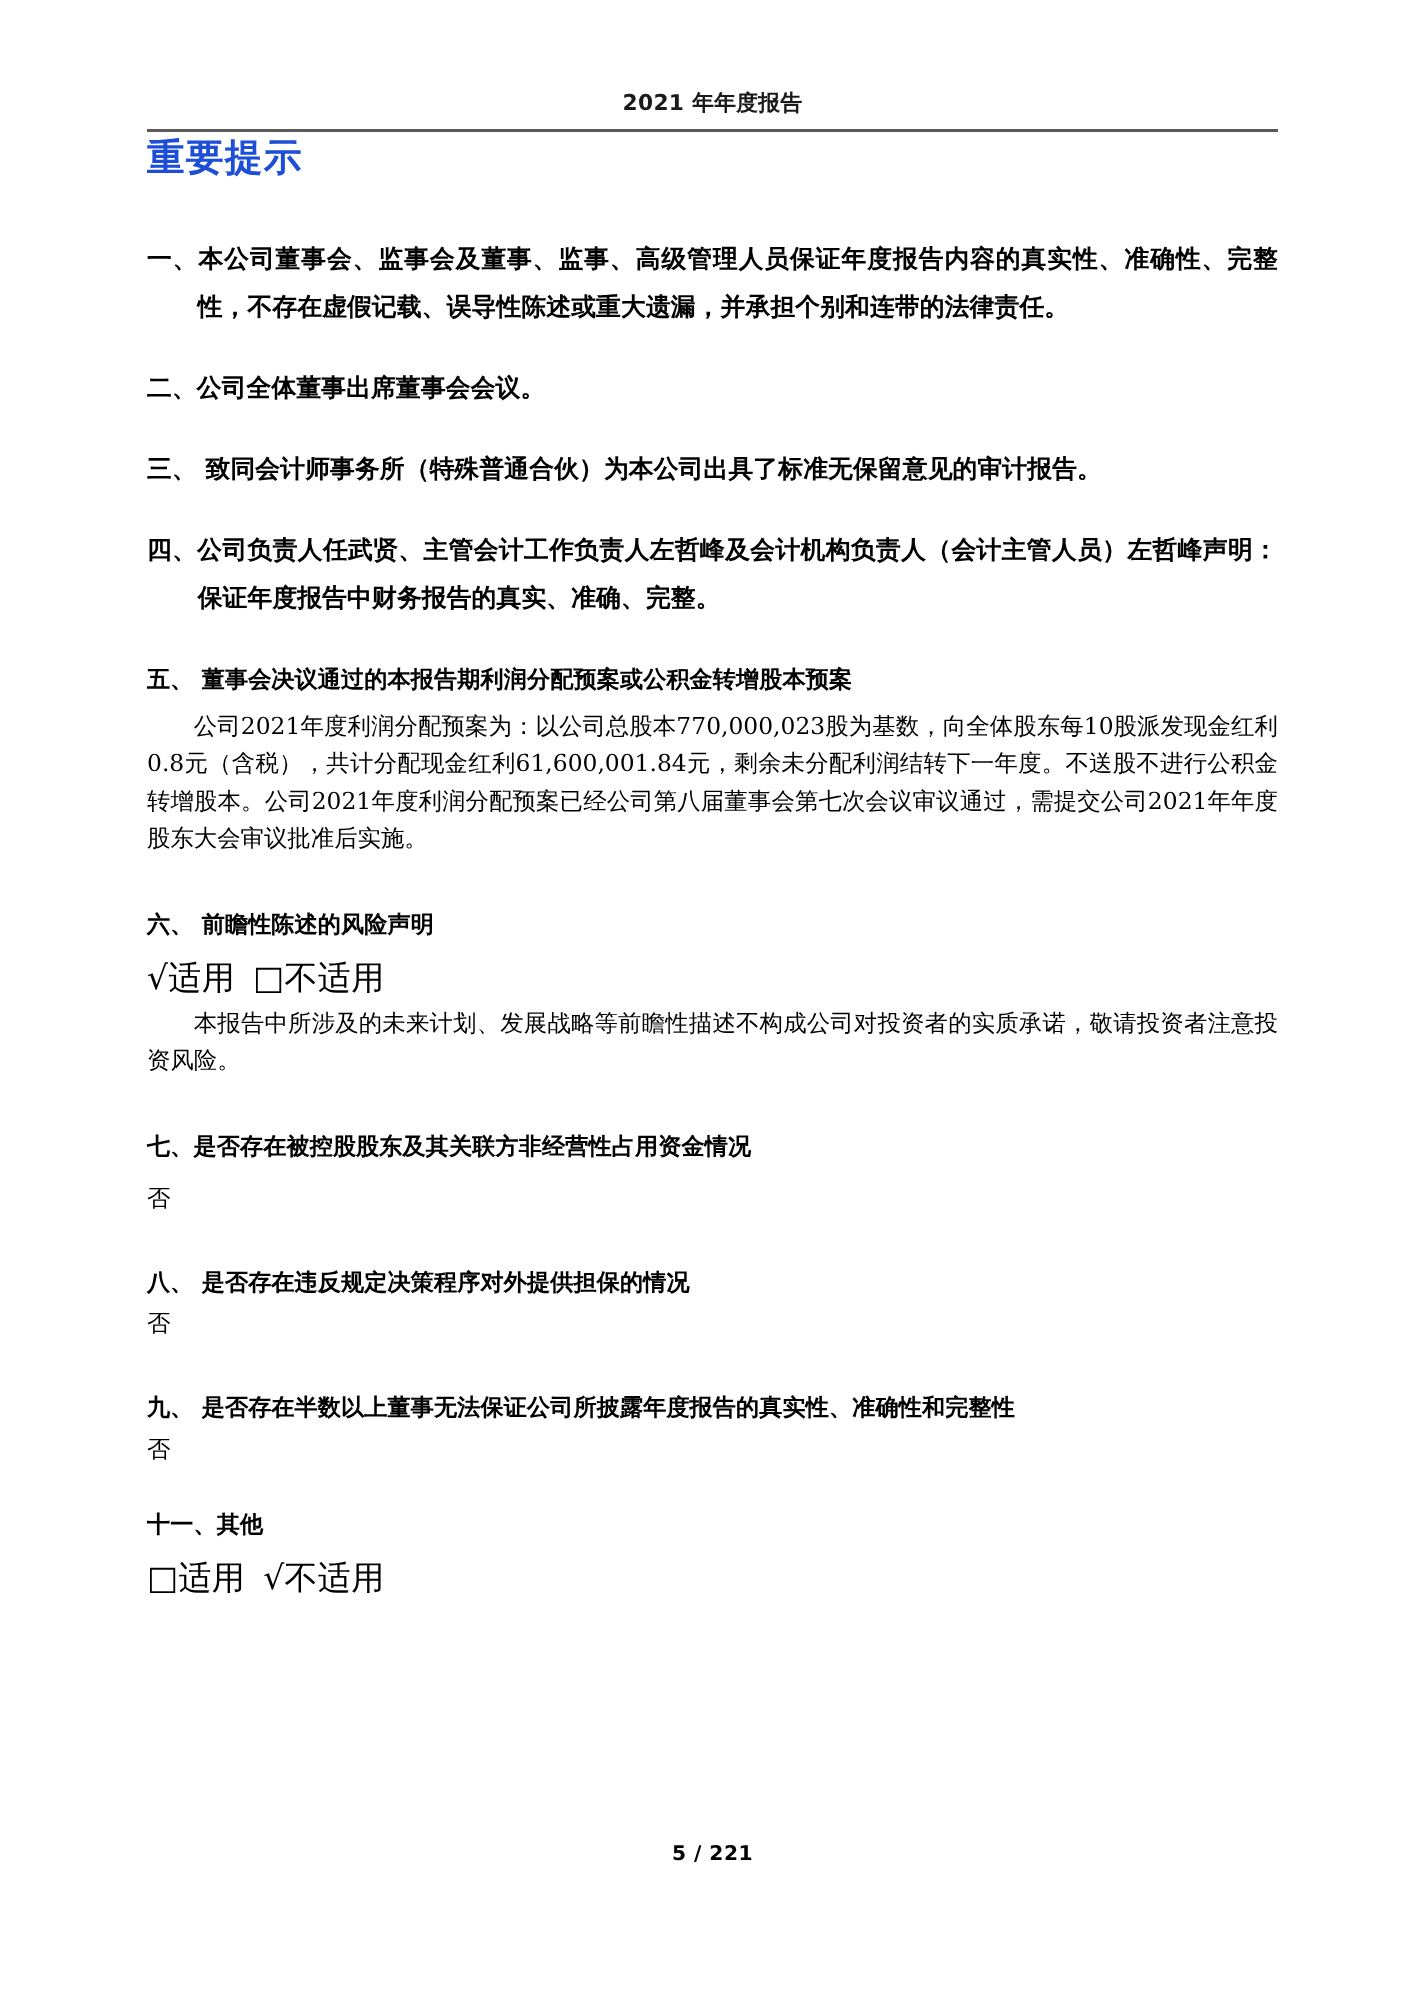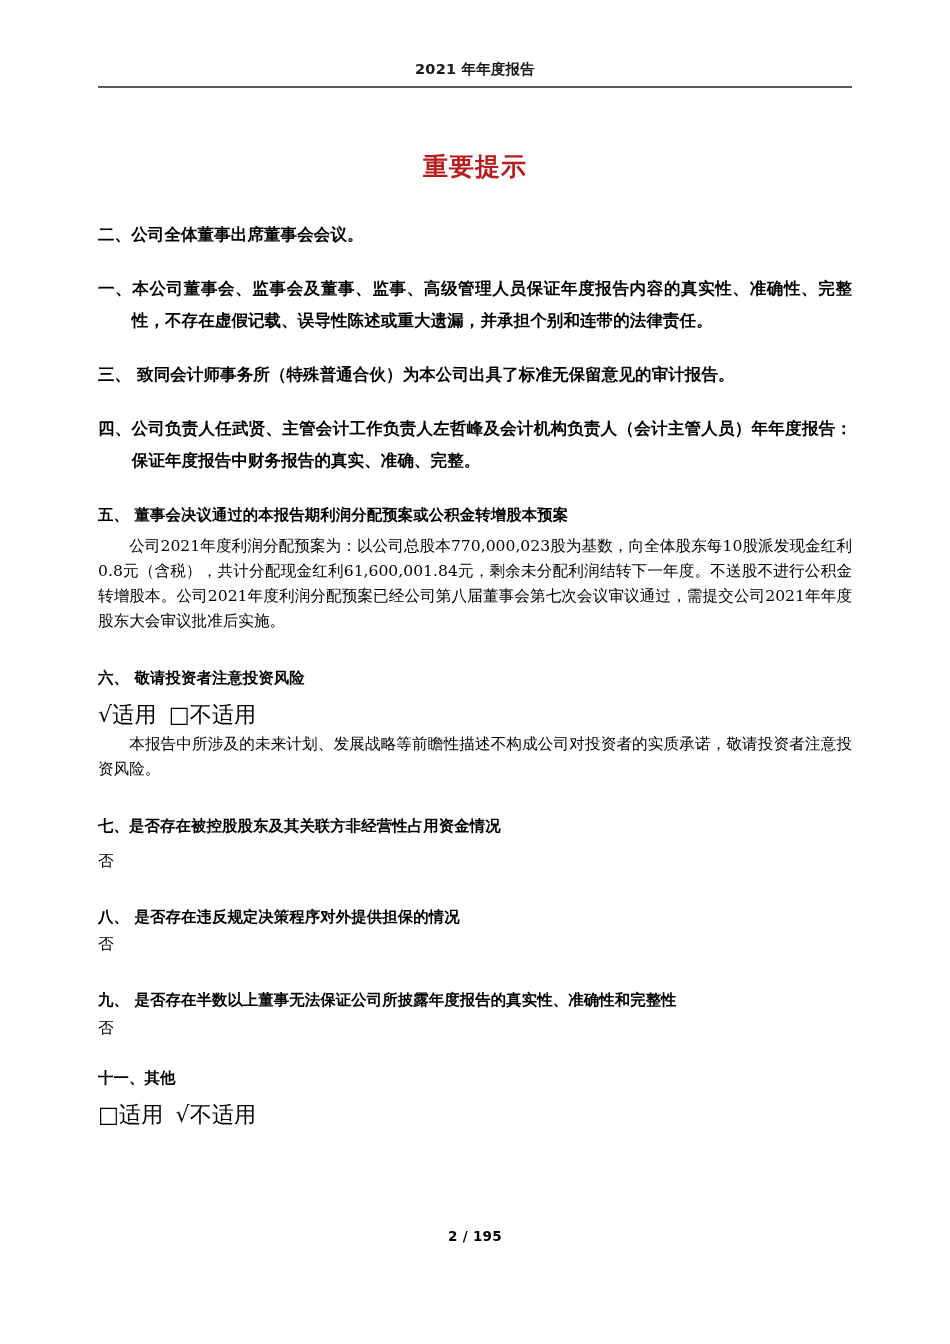--- a/index.html
+++ b/index.html
@@ -39,27 +39,25 @@
   }
   .header-rule {
     margin-top: 9px;
     border-top: 2px solid #5a5a5a;
     height: 0;
     width: 100%;
   }
 
   
   .doc-title {
-    margin-top: 62px;
-    text-align: center;
     font-family: "DejaVu Sans", "Liberation Sans", sans-serif;
     font-size: 25px;
     font-weight: bold;
     letter-spacing: 1px;
-    color: #b91c1c;
+    color: #1d4ed8;
   }
 
   
   .content { margin-top: 36px; }
 
   .item-major {
     font-family: "DejaVu Sans", "Liberation Sans", sans-serif;
     font-weight: bold;
     font-size: 16.5px;
     line-height: 1.95;
@@ -132,35 +130,35 @@
 
   <div class="header">
     <div class="header-text">2021 年年度报告</div>
     <div class="header-rule"></div>
   </div>
 
   <div class="doc-title">重要提示</div>
 
   <div class="content">
 
+    <p class="item-major loose">一、本公司董事会、监事会及董事、监事、高级管理人员保证年度报告内容的真实性、准确性、完整性，不存在虚假记载、误导性陈述或重大遗漏，并承担个别和连带的法律责任。</p>
+
     <p class="item-major loose">二、公司全体董事出席董事会会议。</p>
-
-    <p class="item-major loose">一、本公司董事会、监事会及董事、监事、高级管理人员保证年度报告内容的真实性、准确性、完整性，不存在虚假记载、误导性陈述或重大遗漏，并承担个别和连带的法律责任。</p>
 
     <p class="item-major loose">三、 致同会计师事务所（特殊普通合伙）为本公司出具了标准无保留意见的审计报告。</p>
 
-    <p class="item-major">四、公司负责人任武贤、主管会计工作负责人左哲峰及会计机构负责人（会计主管人员）年年度报告：保证年度报告中财务报告的真实、准确、完整。</p>
+    <p class="item-major">四、公司负责人任武贤、主管会计工作负责人左哲峰及会计机构负责人（会计主管人员）左哲峰声明：保证年度报告中财务报告的真实、准确、完整。</p>
 
     <div class="gap-md">
       <p class="item-head">五、 董事会决议通过的本报告期利润分配预案或公积金转增股本预案</p>
       <p class="body-para cont">公司2021年度利润分配预案为：以公司总股本770,000,023股为基数，向全体股东每10股派发现金红利0.8元（含税），共计分配现金红利61,600,001.84元，剩余未分配利润结转下一年度。不送股不进行公积金转增股本。公司2021年度利润分配预案已经公司第八届董事会第七次会议审议通过，需提交公司2021年年度股东大会审议批准后实施。</p>
     </div>
 
     <div class="gap-lg">
-      <p class="item-head">六、 敬请投资者注意投资风险</p>
+      <p class="item-head">六、 前瞻性陈述的风险声明</p>
       <p class="checkline"><span class="chk">√适用</span><span class="sp"></span><span class="chk">□不适用</span></p>
       <p class="body-para">本报告中所涉及的未来计划、发展战略等前瞻性描述不构成公司对投资者的实质承诺，敬请投资者注意投资风险。</p>
     </div>
 
     <div class="gap-lg">
       <p class="item-head">七、是否存在被控股股东及其关联方非经营性占用资金情况</p>
       <p class="answer pad">否</p>
     </div>
 
     <div class="gap-lg">
@@ -177,16 +175,16 @@
     </div>
 
     <div class="gap-md">
       <p class="item-head">十一、其他</p>
       <p class="checkline"><span class="chk">□适用</span><span class="sp"></span><span class="chk">√不适用</span></p>
     </div>
 
   </div>
 
   <div class="footer">
-    <span>2 / 195</span>
+    <span>5 / 221</span>
   </div>
 
 </div>
 
 </body></html>

